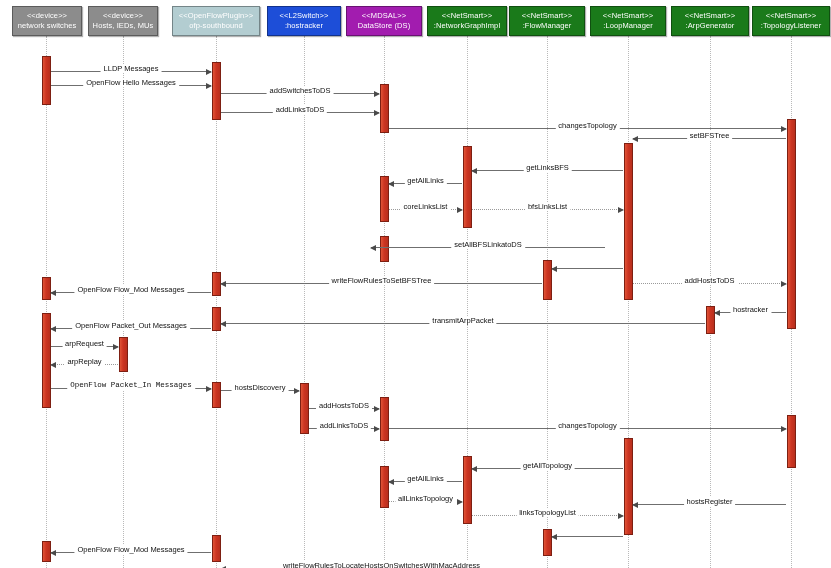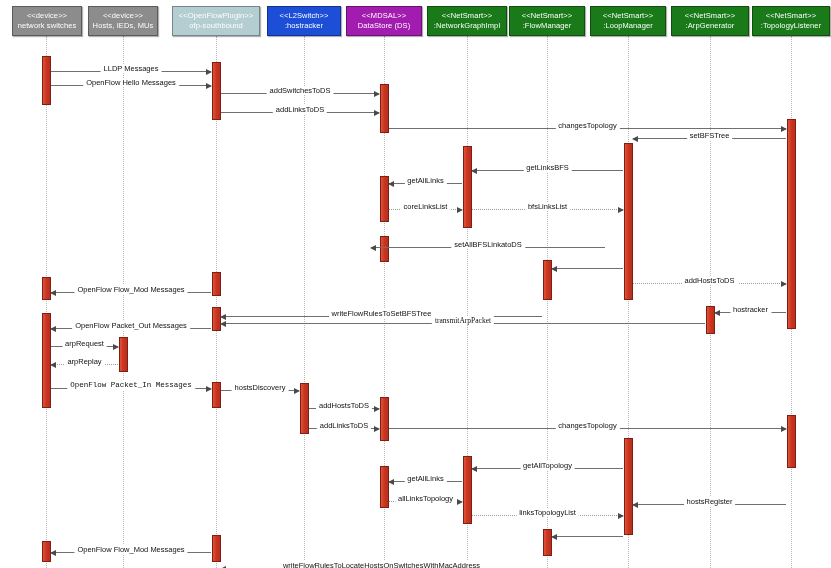--- a/index.html
+++ b/index.html
@@ -178,33 +178,33 @@
         <span class="arrow"></span>
         <span class="label">setAllBFSLinkatoDS</span>
       </div>
       <div class="msg to-left" style="left: 552px; top: 268px; width: 71px;">
         <span class="arrow"></span>
       </div>
       <div class="msg to-right dotted" style="left: 633px; top: 283px; width: 153px;">
         <span class="arrow"></span>
         <span class="label">addHostsToDS</span>
       </div>
-      <div class="msg to-left" style="left: 221px; top: 283px; width: 321px; margin-top: 33px;">
+      <div class="msg to-left" style="left: 221px; top: 283px; width: 321px;">
         <span class="arrow"></span>
         <span class="label">writeFlowRulesToSetBFSTree</span>
       </div>
       <div class="msg to-left" style="left: 51px; top: 292px; width: 160px;">
         <span class="arrow"></span>
         <span class="label">OpenFlow Flow_Mod Messages</span>
       </div>
       <div class="msg to-left" style="left: 715px; top: 312px; width: 71px;">
         <span class="arrow"></span>
         <span class="label">hostracker</span>
       </div>
-      <div class="msg to-left" style="left: 221px; top: 323px; width: 484px; font-family: Liberation Serif, serif;">
+      <div class="msg to-left" style="left: 221px; top: 323px; width: 484px;">
         <span class="arrow"></span>
         <span class="label">transmitArpPacket</span>
       </div>
       <div class="msg to-left" style="left: 51px; top: 328px; width: 160px;">
         <span class="arrow"></span>
         <span class="label">OpenFlow Packet_Out Messages</span>
       </div>
       <div class="msg to-right" style="left: 51px; top: 346px; width: 67px;">
         <span class="arrow"></span>
         <span class="label">arpRequest</span>

